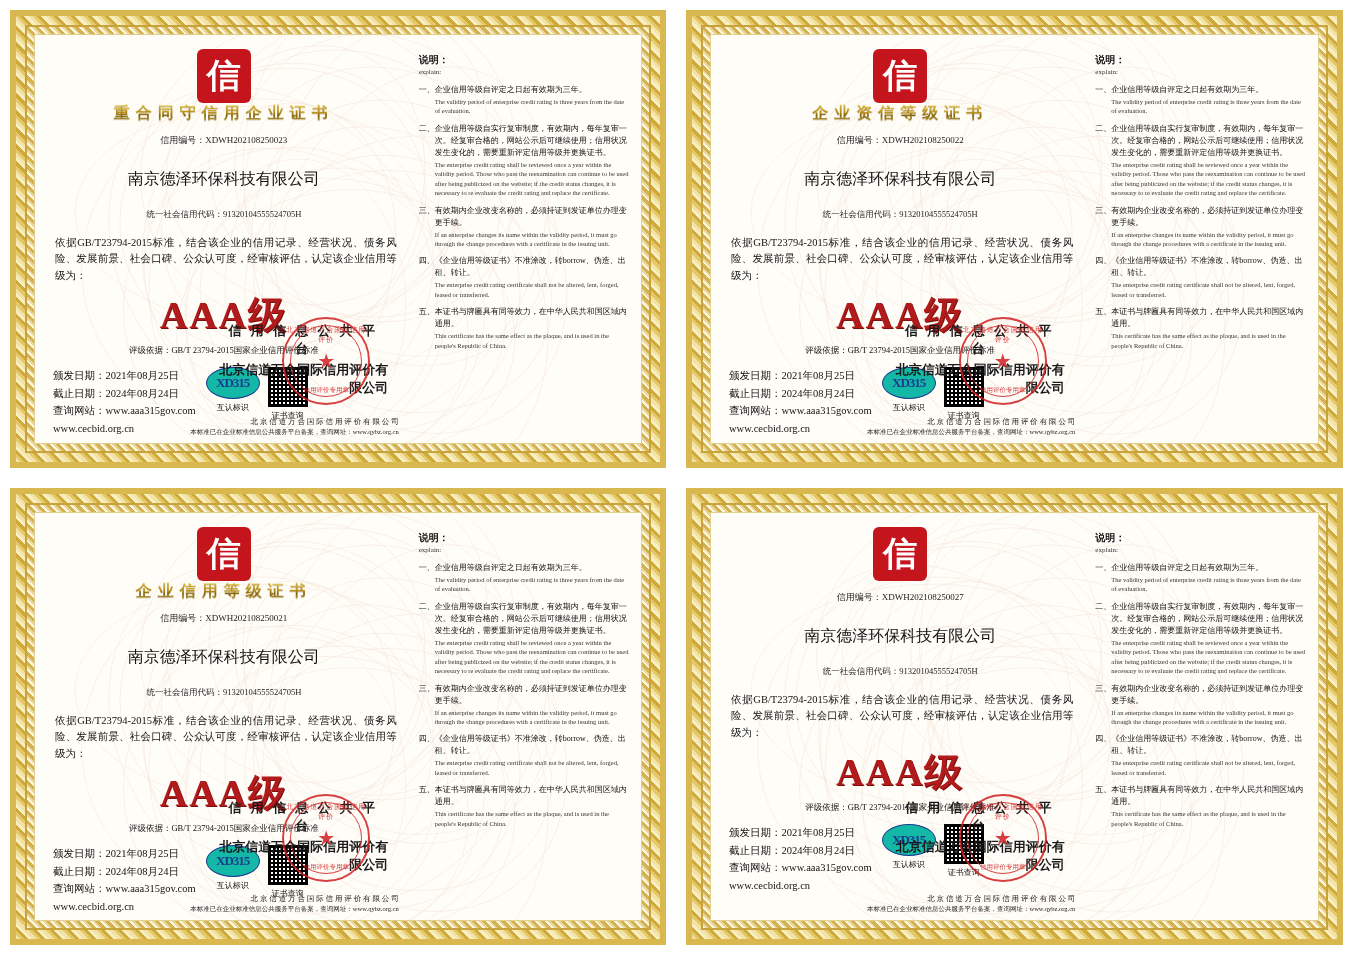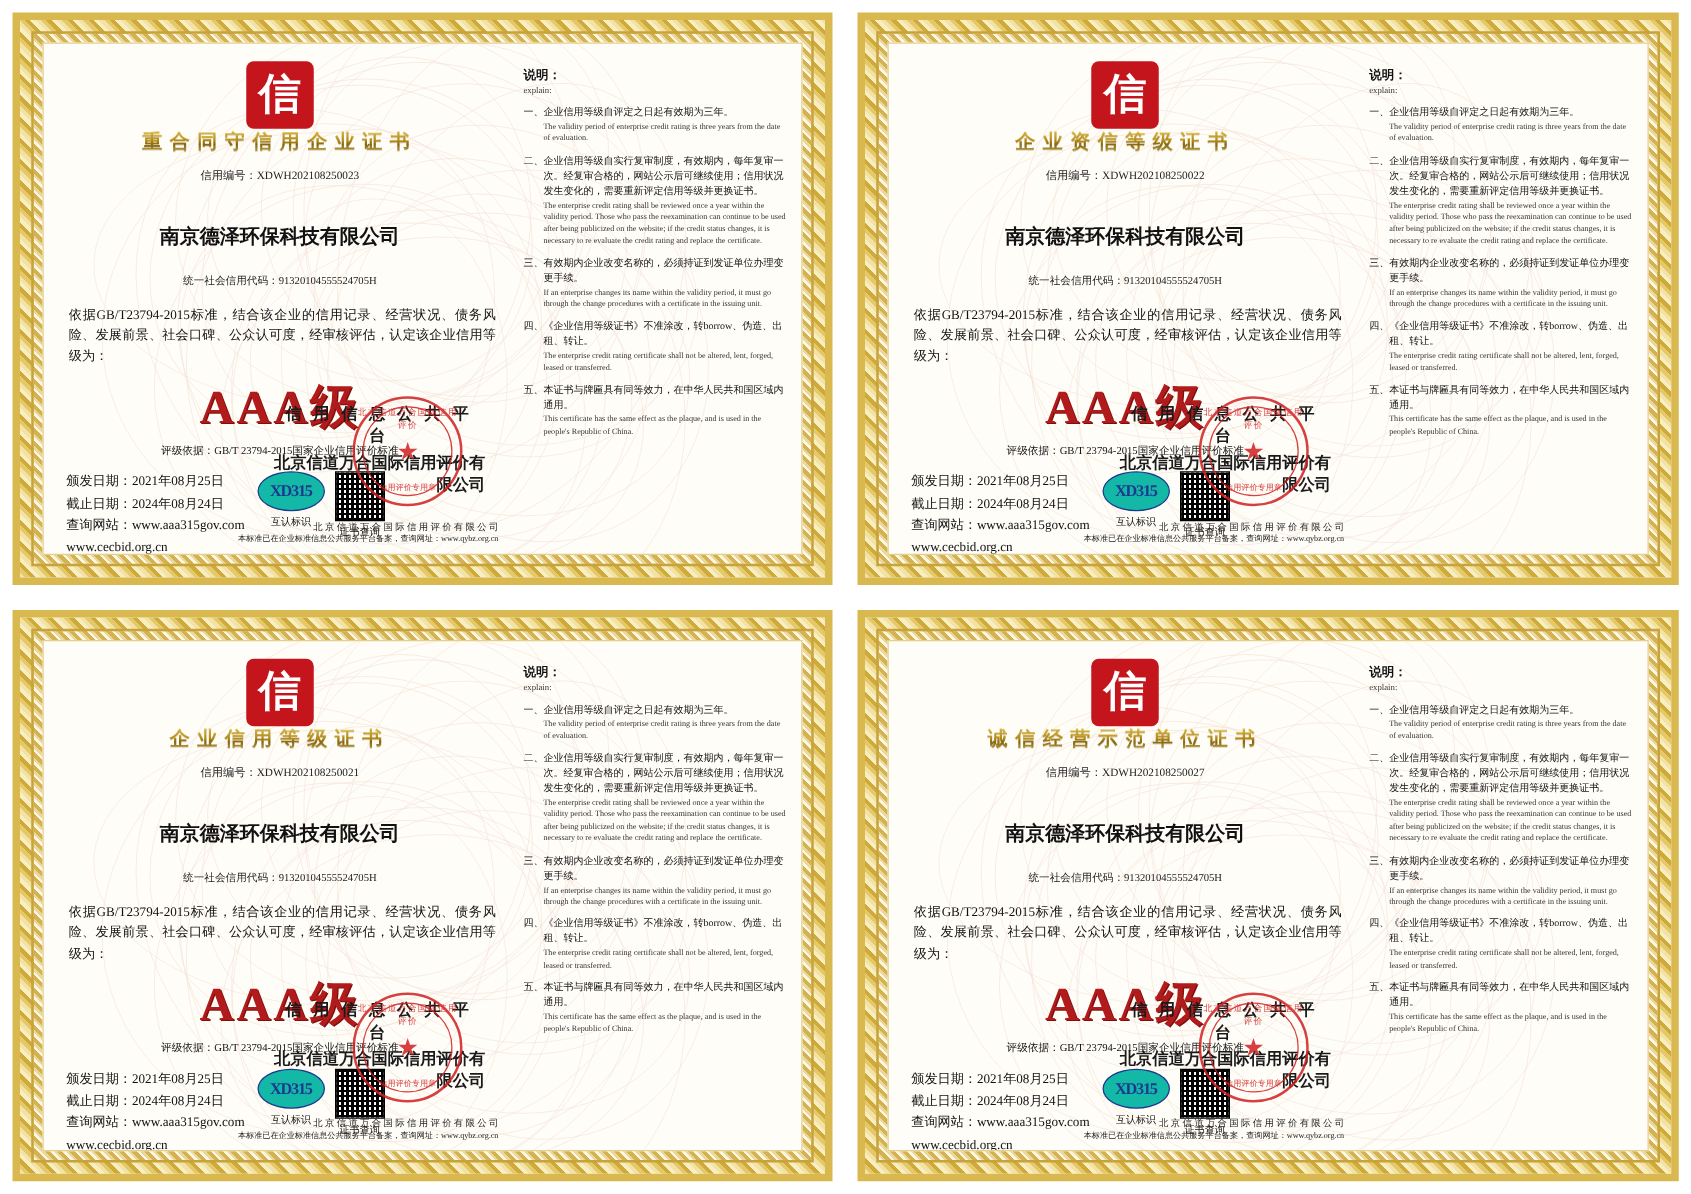--- a/index.html
+++ b/index.html
@@ -22,21 +22,21 @@
   .left{position:relative;width:62%;box-sizing:border-box;padding:10px 8px 6px 10px;}
   .right{position:relative;width:38%;box-sizing:border-box;padding:18px 12px 6px 8px;border-left:0;}
   .logo{width:54px;height:54px;background:#c4141c;border-radius:6px;margin:4px auto 0;display:flex;align-items:center;justify-content:center;}
   .logo span{color:#fff;font-size:34px;line-height:1;font-family:"Liberation Serif",serif;font-weight:bold;}
   .title{text-align:center;font-size:16px;font-weight:bold;letter-spacing:6px;
     color:#c8a227;
     background:linear-gradient(180deg,#f6e27a 0%,#c69a20 45%,#8a6a12 60%,#e8cf6e 100%);
     -webkit-background-clip:text;background-clip:text;-webkit-text-fill-color:transparent;
     text-shadow:0 1px 0 rgba(120,90,10,.25);}
   .certno{text-align:center;font-size:9px;margin-top:10px;color:#222;}
-  .company{text-align:center;font-size:16px;font-weight:bold;margin-top:32px;color:#111;}
+  .company{text-align:center;font-size:16px;font-weight:normal;margin-top:22px;color:#111;}
   .usci{text-align:center;font-size:8.5px;margin-top:19px;color:#222;}
   .para{font-size:10.5px;line-height:1.55;margin-top:14px;color:#111;text-align:justify;padding:0 6px 0 10px;}
   .grade{text-align:center;margin-top:6px;font-size:38px;font-weight:bold;color:#b21b1b;letter-spacing:2px;
     text-shadow:1px 1px 0 #7d0f0f;font-family:"Liberation Serif",serif;}
   .basis{text-align:center;font-size:8.5px;margin-top:4px;color:#111;}
   .bottomrow{display:flex;align-items:flex-start;margin-top:10px;padding-left:8px;}
   .dates{font-size:10.5px;line-height:1.7;color:#111;}
   .dates .url{padding-left:0;}
   .marks{margin-left:10px;display:flex;gap:8px;align-items:flex-start;}
   .markbox{text-align:center;}
@@ -478,21 +478,20 @@
               <ellipse cx="292.0261977569537" cy="166.5360482590202" rx="178" ry="130" fill="none" stroke="#e9c9b6" stroke-width="0.5" transform="rotate(286 330 230)"></ellipse>
               <ellipse cx="333.9969990409344" cy="160.06906617693198" rx="192" ry="140" fill="none" stroke="#e9c9b6" stroke-width="0.5" transform="rotate(299 330 230)"></ellipse>
               <ellipse cx="375.0644379543712" cy="169.40718524842893" rx="206" ry="150" fill="none" stroke="#e9c9b6" stroke-width="0.5" transform="rotate(312 330 230)"></ellipse>
               <ellipse cx="405.9468562859243" cy="192.43989573996956" rx="150" ry="160" fill="none" stroke="#e9c9b6" stroke-width="0.5" transform="rotate(325 330 230)"></ellipse>
             </svg>
           <div class="content">
             <div class="left">
               <div class="logo">
                   <span class="js-logo">信</span>
                 </div>
-              <div class="title js-title">诚信经营示范单位证书</div>
               <div class="certno"><span class="js-certno-label">信用编号：</span><span class="js-certno">XDWH202108250027</span></div>
               <div class="company js-company">南京德泽环保科技有限公司</div>
               <div class="usci js-usci">统一社会信用代码：91320104555524705H</div>
               <div class="para js-para">依据GB/T23794-2015标准，结合该企业的信用记录、经营状况、债务风险、发展前景、社会口碑、公众认可度，经审核评估，认定该企业信用等级为：</div>
               <div class="grade js-grade">AAA级</div>
               <div class="basis js-basis">评级依据：GB/T 23794-2015国家企业信用评价标准</div>
               <div class="bottomrow">
                 <div class="dates">
                   <div><span class="js-issue-label">颁发日期：</span><span class="js-issue-date">2021年08月25日</span></div>
                   <div><span class="js-expire-label">截止日期：</span><span class="js-expire-date">2024年08月24日</span></div>

